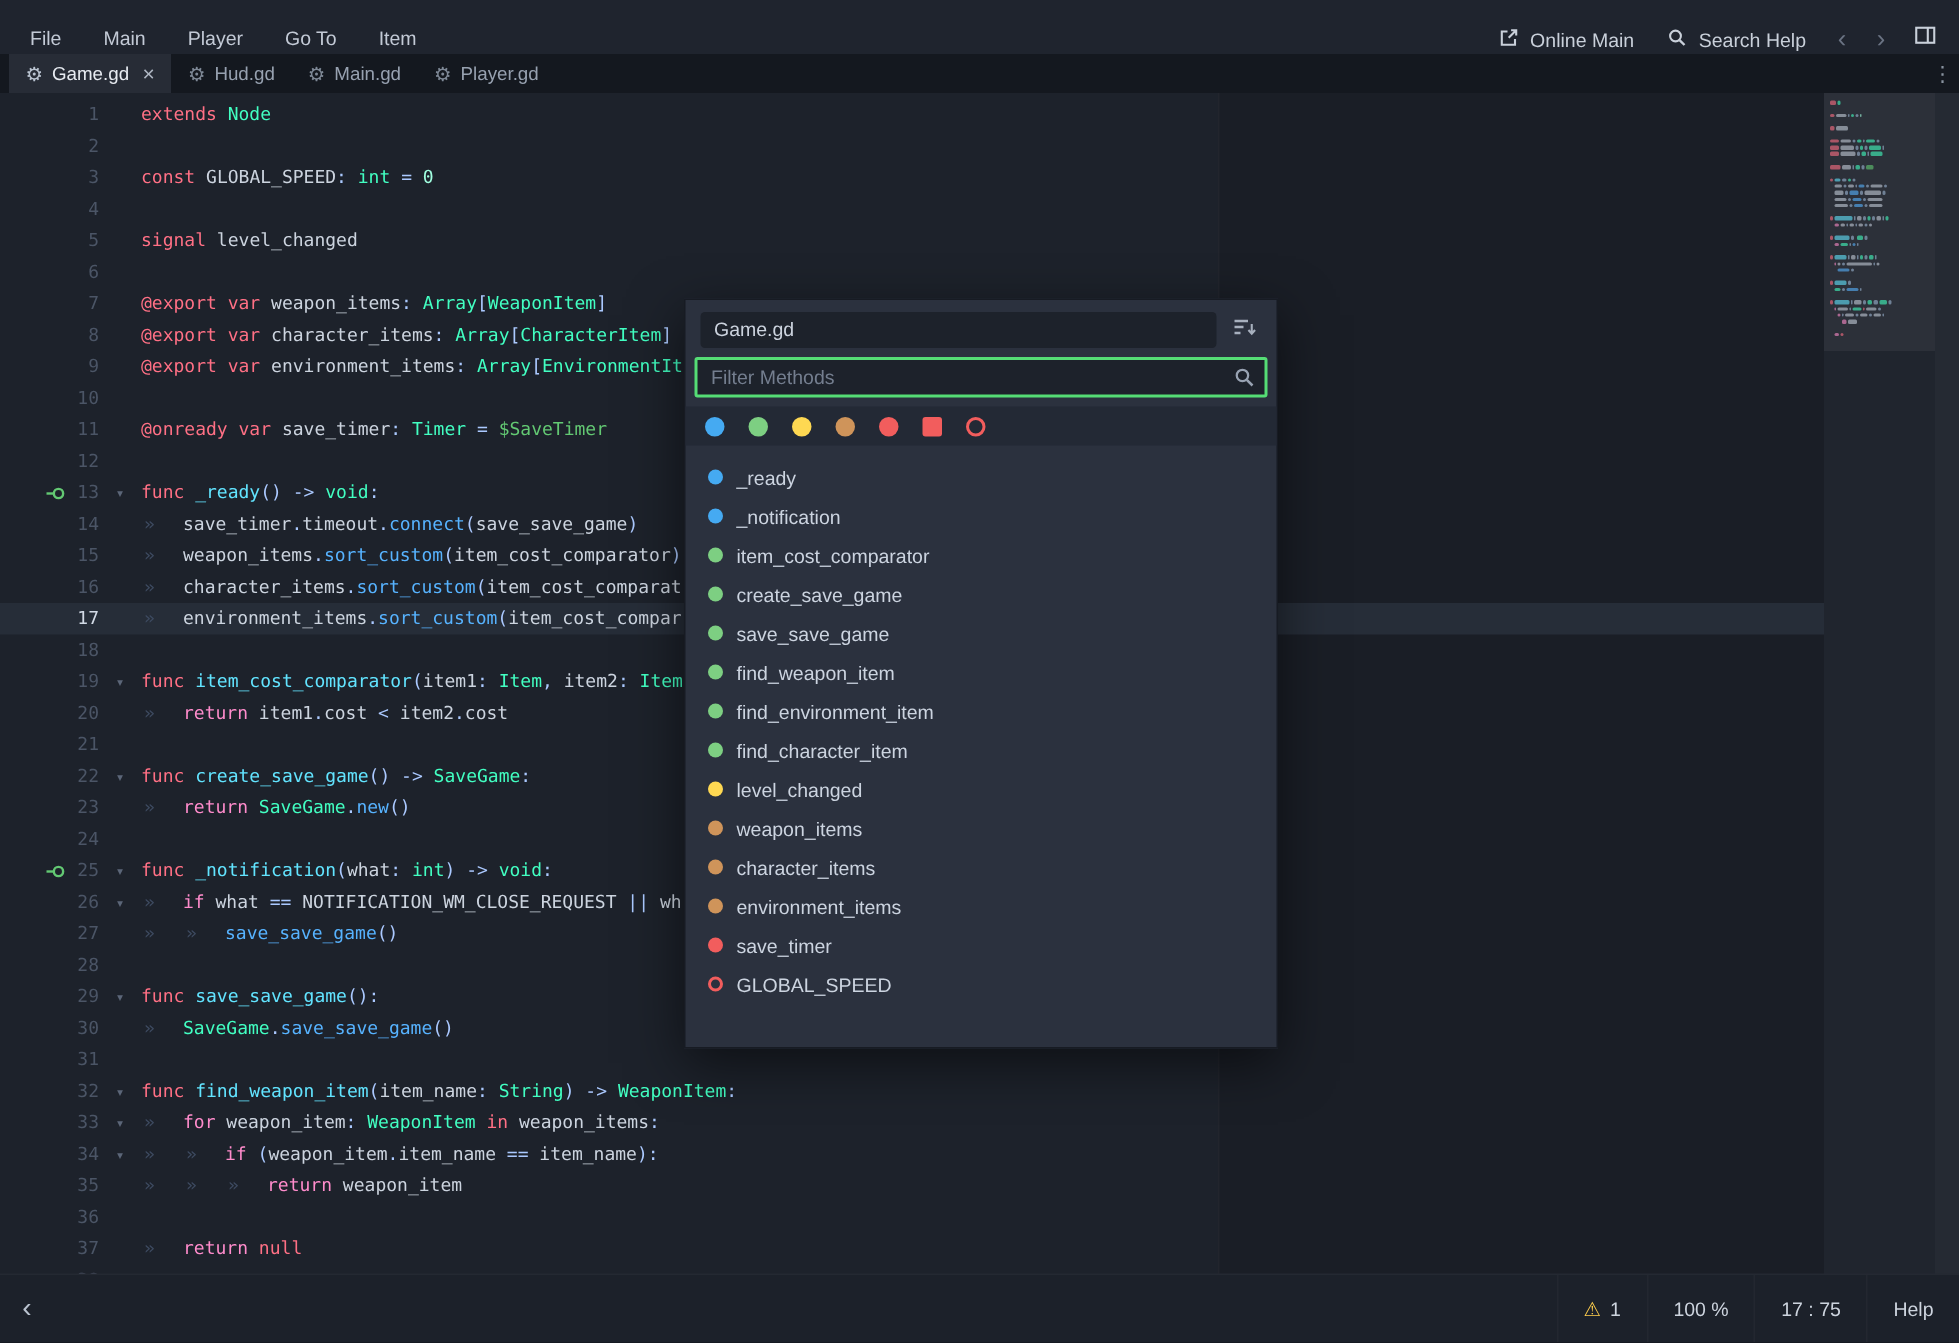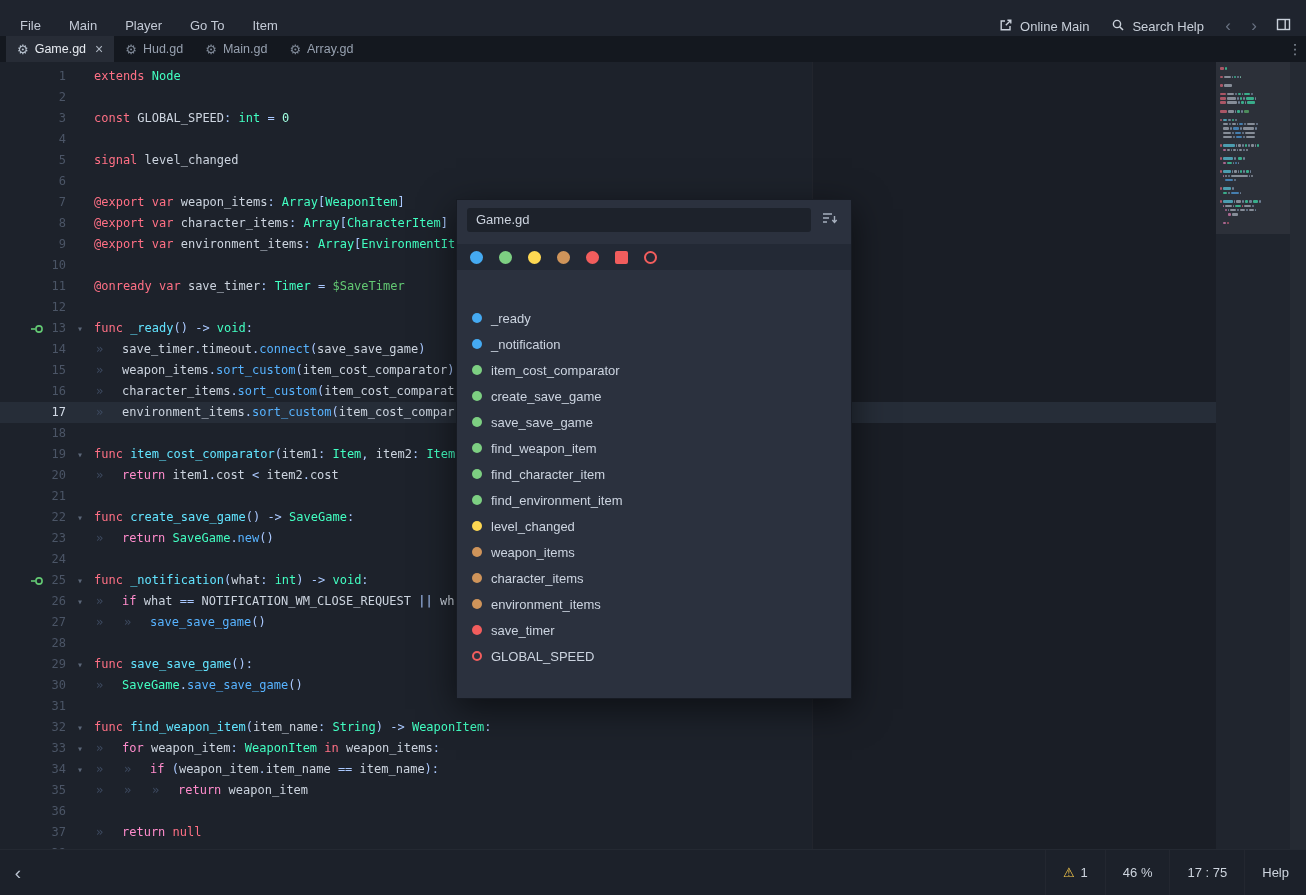--- a/index.html
+++ b/index.html
@@ -148,21 +148,21 @@
         <div class="tab">
           <span class="gear">⚙</span>
           <span>Hud.gd</span>
         </div>
         <div class="tab">
           <span class="gear">⚙</span>
           <span>Main.gd</span>
         </div>
         <div class="tab">
           <span class="gear">⚙</span>
-          <span>Array.gd</span>
+          <span>Player.gd</span>
         </div>
       </div>
     <div class="tab-more">⋮</div>
   </div>
 
   <div class="editor">
     <div class="guide-dark"></div>
     <div id="code-lines"><div class="cl"><span class="lnum">1</span><span class="fold"></span><span class="kw">extends </span><span class="ty">Node</span></div><div class="cl"><span class="lnum">2</span><span class="fold"></span></div><div class="cl"><span class="lnum">3</span><span class="fold"></span><span class="kw">const </span><span class="t">GLOBAL_SPEED</span><span class="sym">: </span><span class="ty">int</span><span class="sym"> = </span><span class="num">0</span></div><div class="cl"><span class="lnum">4</span><span class="fold"></span></div><div class="cl"><span class="lnum">5</span><span class="fold"></span><span class="kw">signal </span><span class="t">level_changed</span></div><div class="cl"><span class="lnum">6</span><span class="fold"></span></div><div class="cl"><span class="lnum">7</span><span class="fold"></span><span class="kw">@export var </span><span class="t">weapon_items</span><span class="sym">: </span><span class="ty">Array</span><span class="sym">[</span><span class="ty">WeaponItem</span><span class="sym">]</span></div><div class="cl"><span class="lnum">8</span><span class="fold"></span><span class="kw">@export var </span><span class="t">character_items</span><span class="sym">: </span><span class="ty">Array</span><span class="sym">[</span><span class="ty">CharacterItem</span><span class="sym">]</span></div><div class="cl"><span class="lnum">9</span><span class="fold"></span><span class="kw">@export var </span><span class="t">environment_items</span><span class="sym">: </span><span class="ty">Array</span><span class="sym">[</span><span class="ty">EnvironmentIt</span></div><div class="cl"><span class="lnum">10</span><span class="fold"></span></div><div class="cl"><span class="lnum">11</span><span class="fold"></span><span class="kw">@onready var </span><span class="t">save_timer</span><span class="sym">: </span><span class="ty">Timer</span><span class="sym"> = </span><span class="np">$SaveTimer</span></div><div class="cl"><span class="lnum">12</span><span class="fold"></span></div><div class="cl"><span class="conn"><svg width="14" height="14" viewBox="0 0 14 14">
               <path d="M1 7h4.5" stroke="#63c973" stroke-width="1.6" fill="none"></path>
               <circle cx="9" cy="7" r="3.1" fill="none" stroke="#63c973" stroke-width="1.6"></circle>
@@ -329,20 +329,29 @@
       <div class="popup-title-field">Game.gd</div>
       <div class="sort-btn">
         <span>
           <svg width="16" height="14" viewBox="0 0 16 14">
               <path d="M1 3h9M1 7h6M1 11h4" stroke="#a7b0be" stroke-width="1.6"></path>
               <path d="M12.5 5v6M10.3 9l2.2 2.4L14.7 9" fill="none" stroke="#a7b0be" stroke-width="1.4"></path>
             </svg>
         </span>
       </div>
     </div>
+    <div class="popup-filter">
+      <input class="filter" type="text" placeholder="Filter Methods" style="">
+      <span class="search-ic">
+        <svg width="15" height="15" viewBox="0 0 15 15">
+            <circle cx="6.3" cy="6.3" r="3.8" fill="none" stroke="#98a2b2" stroke-width="1.5"></circle>
+            <path d="M9.2 9.2 13 13" stroke="#98a2b2" stroke-width="1.7"></path>
+          </svg>
+      </span>
+    </div>
     <div class="popup-kinds" id="popup-kinds">
         <span class="kdot k-blue"></span>
         <span class="kdot k-green"></span>
         <span class="kdot k-yellow"></span>
         <span class="kdot k-orange"></span>
         <span class="kdot k-red"></span>
         <span class="kdot k-red-square"></span>
         <span class="kdot k-red-outline"></span>
       </div>
     <div class="popup-list" id="popup-list">
@@ -365,25 +374,25 @@
         <div class="mitem">
           <span class="idot k-green"></span>
           <span>save_save_game</span>
         </div>
         <div class="mitem">
           <span class="idot k-green"></span>
           <span>find_weapon_item</span>
         </div>
         <div class="mitem">
           <span class="idot k-green"></span>
+          <span>find_environment_item</span>
+        </div>
+        <div class="mitem">
+          <span class="idot k-green"></span>
           <span>find_character_item</span>
-        </div>
-        <div class="mitem">
-          <span class="idot k-green"></span>
-          <span>find_environment_item</span>
         </div>
         <div class="mitem">
           <span class="idot k-yellow"></span>
           <span>level_changed</span>
         </div>
         <div class="mitem">
           <span class="idot k-orange"></span>
           <span>weapon_items</span>
         </div>
         <div class="mitem">
@@ -408,21 +417,21 @@
   <div class="statusbar">
     <div class="sb-left-btn">
       <span>‹</span>
     </div>
     <div class="sb-right">
       <div class="chip">
         <span class="warn-ic">⚠</span>
         <span>1</span>
       </div>
       <div class="chip">
-        <span>46 %</span>
+        <span>100 %</span>
       </div>
       <div class="chip">
         <span>17 : 75</span>
       </div>
       <div class="chip">
         <span>Help</span>
       </div>
     </div>
   </div>
 

